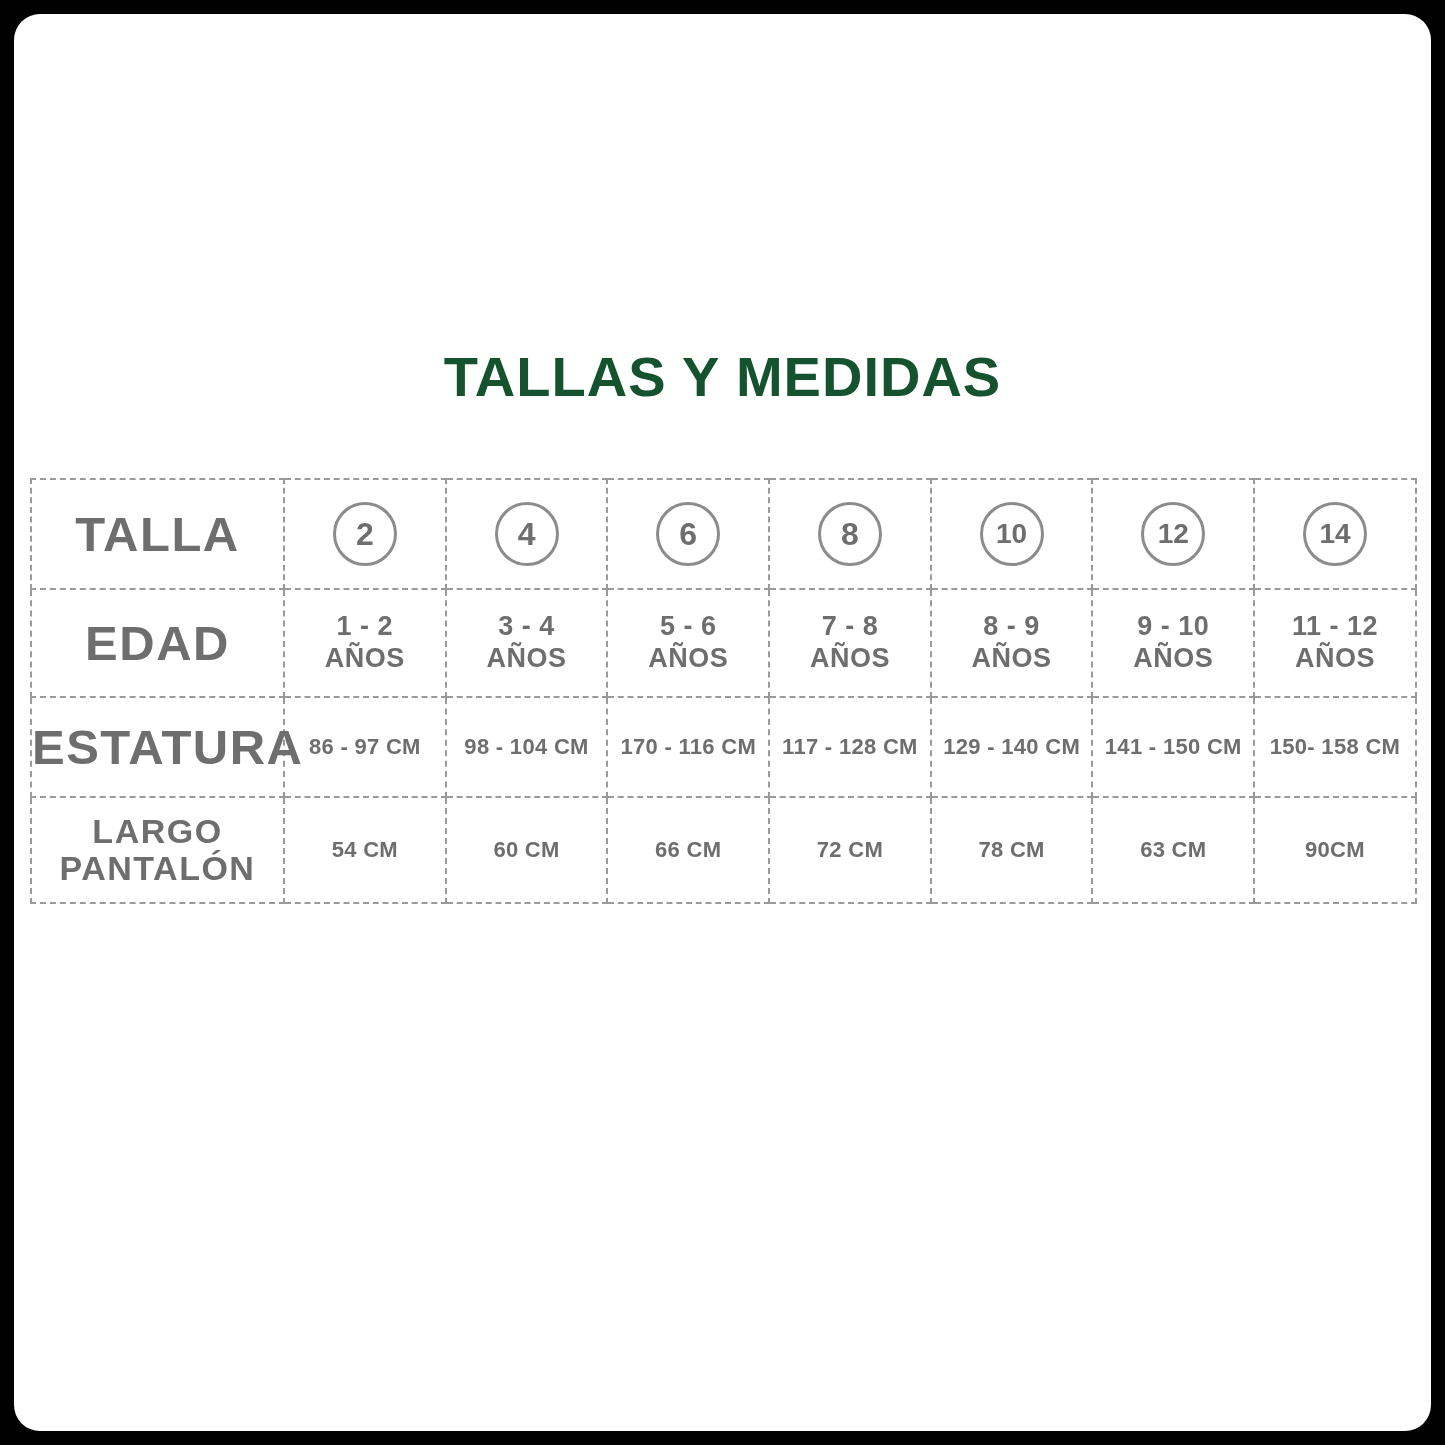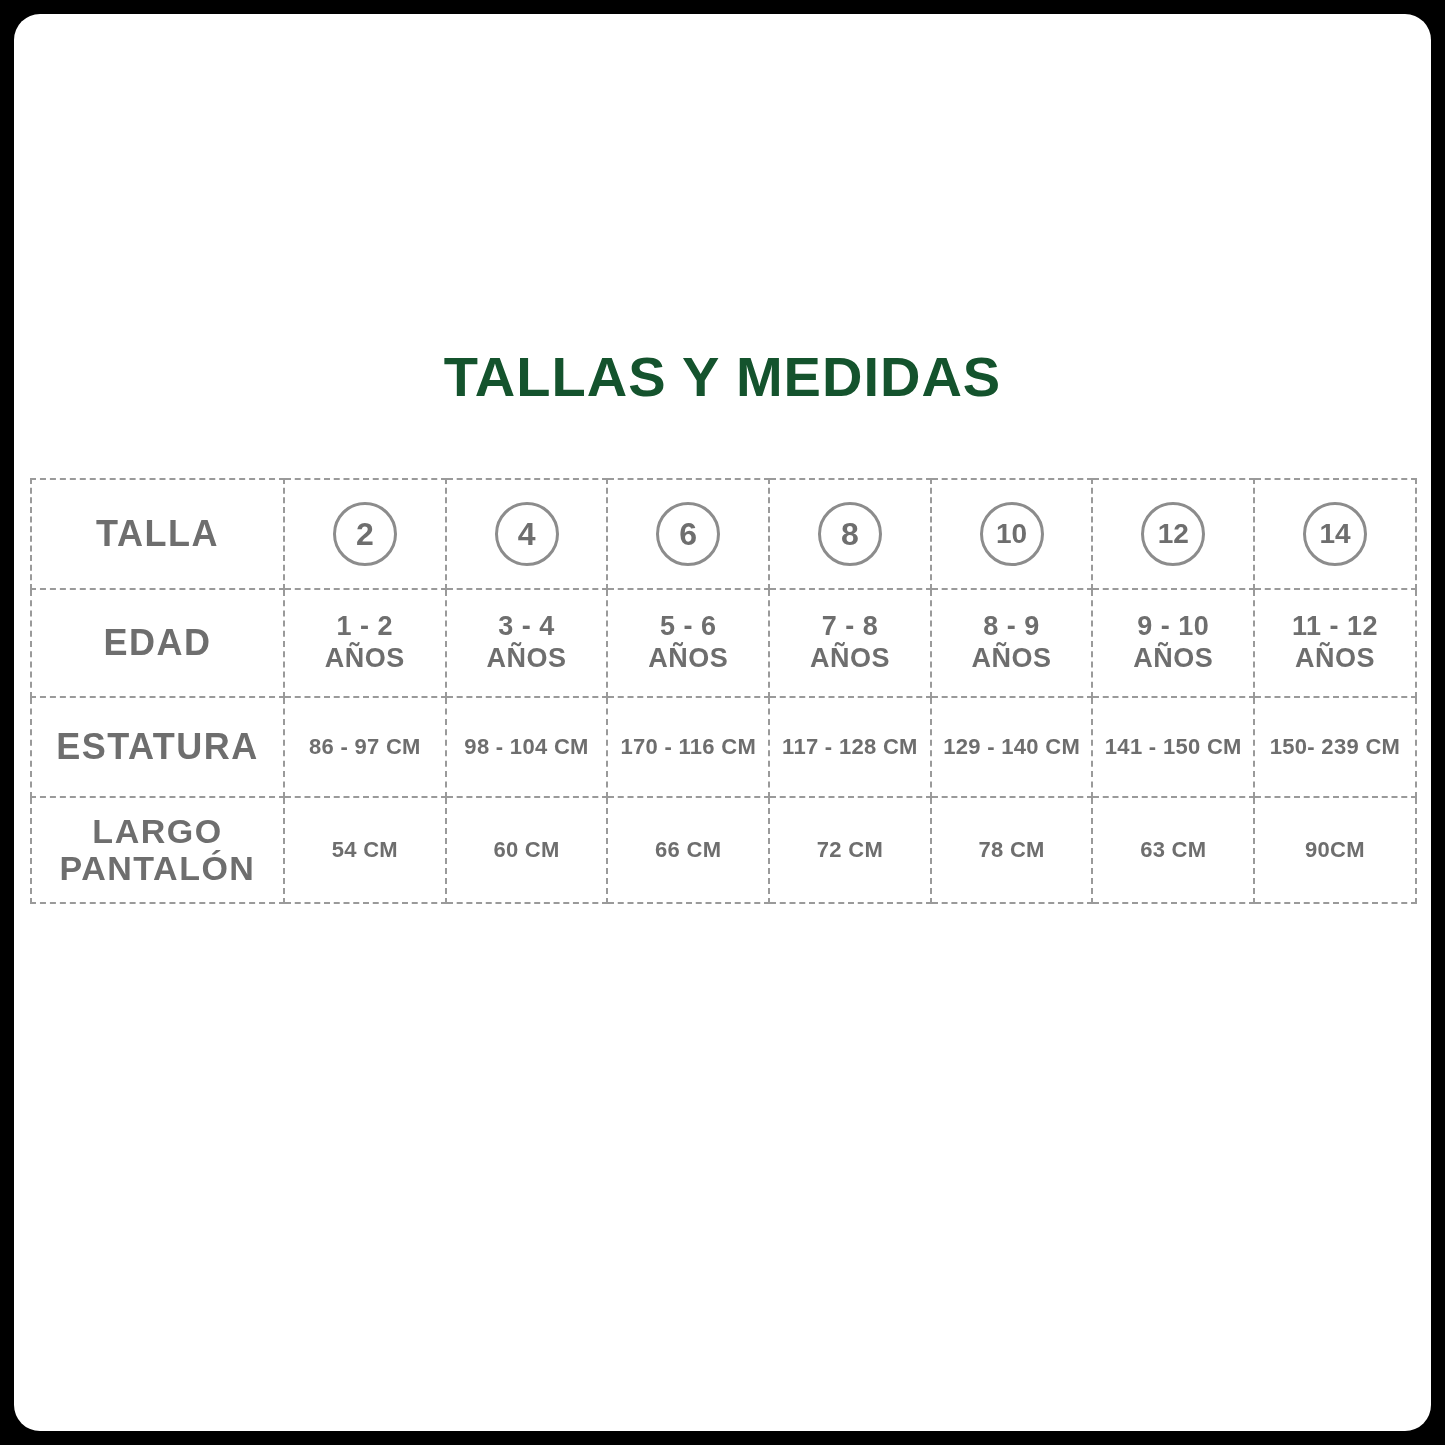--- a/index.html
+++ b/index.html
@@ -49,21 +49,21 @@
     border: 2px dashed #9a9a9a;
     text-align: center;
     vertical-align: middle;
     color: #6e6e6e;
     padding: 0;
   }
   col.label-col { width: 253px; }
   col.data-col  { width: 161.7px; }
 
   .row-label {
-    font-size: 36px;
+    font-size: 49px;
     font-weight: bold;
     letter-spacing: 1.5px;
     line-height: 1.08;
     color: #6e6e6e;
     padding: 6px 4px;
   }
   .row-label.small-label {
     font-size: 34px;
   }
   .talla-row td { height: 108px; }
@@ -178,21 +178,21 @@
       </tr>
 
       <tr class="estatura-row">
         <td class="row-label">ESTATURA</td>
         <td class="meas-cell">86 - 97 CM</td>
         <td class="meas-cell">98 - 104 CM</td>
         <td class="meas-cell">170 - 116 CM</td>
         <td class="meas-cell">117 - 128 CM</td>
         <td class="meas-cell">129 - 140 CM</td>
         <td class="meas-cell">141 - 150 CM</td>
-        <td class="meas-cell">150- 239 CM</td>
+        <td class="meas-cell">150- 158 CM</td>
       </tr>
 
 
       <tr class="largo-row">
         <td class="row-label small-label">
           <div>LARGO</div>
           <div>PANTALÓN</div>
         </td>
         <td class="meas-cell">54 CM</td>
         <td class="meas-cell">60 CM</td>

